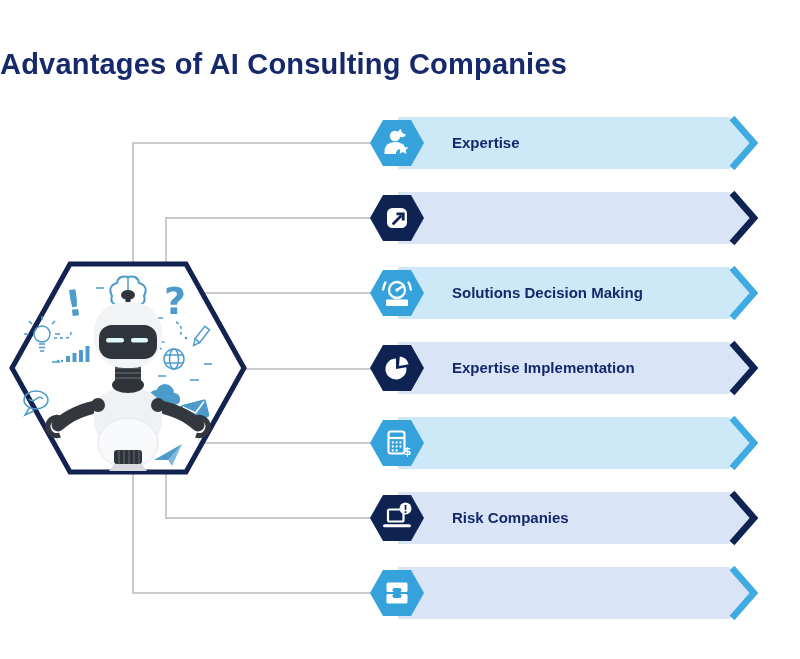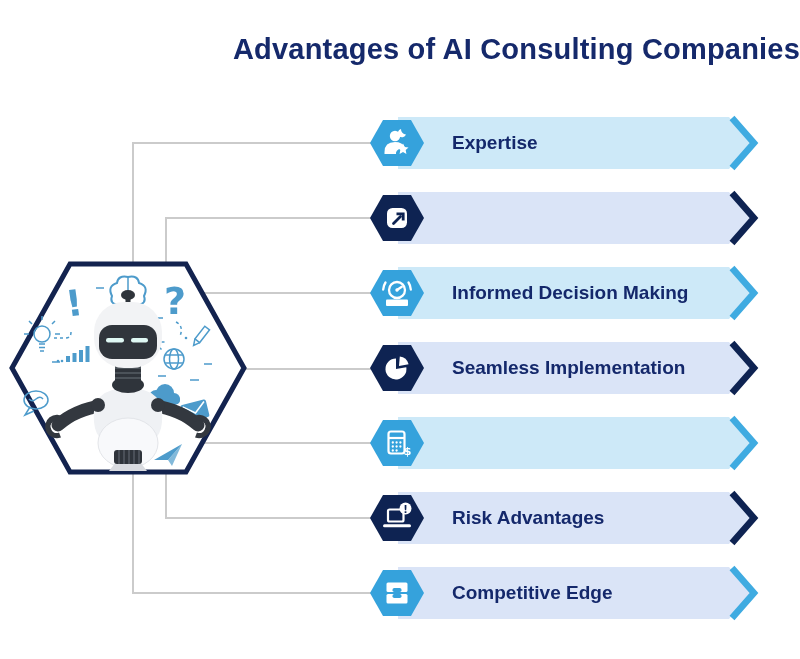--- a/index.html
+++ b/index.html
@@ -1,21 +1,21 @@
 <!DOCTYPE html>
 <html><head>
 <meta charset="utf-8">
 <style>
   html,body{margin:0;padding:0;}
   body{
     width:800px;height:659px;position:relative;overflow:hidden;background:#ffffff;
     font-family:"Liberation Sans", sans-serif;
   }
   .title{
-    position:absolute;top:33px;left:0;width:800px;text-align:right;
+    position:absolute;top:48px;left:0;width:800px;text-align:left;
     font-size:29px;font-weight:bold;color:#15296B;letter-spacing:.2px;
   }
   .connectors{position:absolute;left:0;top:0;z-index:0;}
   .connectors path{stroke:#cbcbcb;stroke-width:2;fill:none;}
   .illustration{position:absolute;left:8px;top:258px;z-index:2;}
   .doodle{stroke:#4D9BCB;fill:none;stroke-width:2;}
   .doodle-thin{stroke:#4D9BCB;fill:none;stroke-width:1.5;}
   .doodle-fill{fill:#4D9BCB;stroke:none;}
   .doodle-text{fill:#4D9BCB;font-family:"DejaVu Sans",sans-serif;font-weight:bold;}
 
@@ -28,21 +28,21 @@
   .band-pw .band{background:#DAE4F7;}
   .banner .chev{position:absolute;left:356px;top:-3px;}
   .banner .chev polyline{fill:none;stroke-width:6.5;}
   .accent-cyan .chev polyline{stroke:#3FABE1;}
   .accent-navy .chev polyline{stroke:#0E2352;}
   .banner .hex{position:absolute;left:-3px;top:0;}
   .accent-cyan .hexbg{fill:#35A2DC;}
   .accent-navy .hexbg{fill:#0E2352;}
   .banner .label{
     position:absolute;left:80px;top:0;height:52px;line-height:52px;
-    font-size:19px;font-weight:bold;color:#14286B;white-space:nowrap;
+    font-size:15px;font-weight:bold;color:#14286B;white-space:nowrap;
   }
   .r1{top:117px;} .r2{top:192px;} .r3{top:267px;} .r4{top:342px;}
   .r5{top:417px;} .r6{top:492px;} .r7{top:567px;}
 </style>
 </head>
 <body>
 
 <div class="title">Advantages of AI Consulting Companies</div>
 
 <svg class="connectors" width="800" height="659">
@@ -185,34 +185,34 @@
     <polygon class="hexbg" points="1,26 14,3 42,3 55,26 42,49 14,49"></polygon>
     <g stroke="#fff" stroke-width="2.3" stroke-linecap="round" fill="none">
       <circle cx="28" cy="23" r="8"></circle>
       <path d="M28 23 l4.8 -3.2"></path>
       <path d="M16.5 15.5 a14 14 0 0 0 -2.3 7"></path>
       <path d="M39.5 15.5 a14 14 0 0 1 2.3 7"></path>
     </g>
     <circle cx="28" cy="23" r="1.7" fill="#fff"></circle>
     <rect x="17" y="32.5" width="22" height="6.5" rx="1" fill="#fff"></rect>
   </svg>
-  <span class="label">Informed Decision Making</span>
+  <span class="label">Solutions Decision Making</span>
 </div>
 
 <div class="banner r4 accent-navy band-pw">
   <div class="band"></div>
   <svg class="chev" width="34" height="58">
       <polyline points="4,4 26,29 4,54"></polyline>
     </svg>
   <svg class="hex" width="56" height="52">
     <polygon class="hexbg" points="1,26 14,3 42,3 55,26 42,49 14,49"></polygon>
     <path d="M27 27 L27 16.5 A10.5 10.5 0 1 0 37.3 25.2 Z" fill="#fff"></path>
     <path d="M30 24 L30.8 14.6 A10.5 10.5 0 0 1 39.6 22.2 Z" fill="#fff"></path>
   </svg>
-  <span class="label">Seamless Implementation</span>
+  <span class="label">Expertise Implementation</span>
 </div>
 
 <div class="banner r5 accent-cyan band-lc">
   <div class="band"></div>
   <svg class="chev" width="34" height="58">
       <polyline points="4,4 26,29 4,54"></polyline>
     </svg>
   <svg class="hex" width="56" height="52">
     <polygon class="hexbg" points="1,26 14,3 42,3 55,26 42,49 14,49"></polygon>
     <g stroke="#fff" stroke-width="2.2" fill="none">
@@ -240,29 +240,28 @@
     </svg>
   <svg class="hex" width="56" height="52">
     <polygon class="hexbg" points="1,26 14,3 42,3 55,26 42,49 14,49"></polygon>
     <g stroke="#fff" stroke-width="2.2" fill="none" stroke-linecap="round">
       <rect x="19" y="17.5" width="15.5" height="12" rx="1.5"></rect>
       <path d="M15.5 33.8 h25" stroke-width="3"></path>
     </g>
     <circle cx="36.5" cy="16.5" r="6" fill="#fff"></circle>
     <text x="36.5" y="20.5" font-size="10" font-weight="bold" fill="#0E2352" text-anchor="middle" font-family="DejaVu Sans, sans-serif">!</text>
   </svg>
-  <span class="label">Risk Advantages</span>
+  <span class="label">Risk Companies</span>
 </div>
 
 <div class="banner r7 accent-cyan band-pw">
   <div class="band"></div>
   <svg class="chev" width="34" height="58">
       <polyline points="4,4 26,29 4,54"></polyline>
     </svg>
   <svg class="hex" width="56" height="52">
     <polygon class="hexbg" points="1,26 14,3 42,3 55,26 42,49 14,49"></polygon>
     <rect x="17.5" y="15.5" width="21" height="9.5" rx="1.5" fill="#fff"></rect>
     <rect x="17.5" y="27" width="21" height="9.5" rx="1.5" fill="#fff"></rect>
     <rect x="23.5" y="21" width="9" height="4" rx="1.8" fill="#35A2DC"></rect>
     <rect x="23.5" y="27" width="9" height="4" rx="1.8" fill="#35A2DC"></rect>
   </svg>
-  <span class="label">Competitive Edge</span>
 </div>
 
 </body></html>

